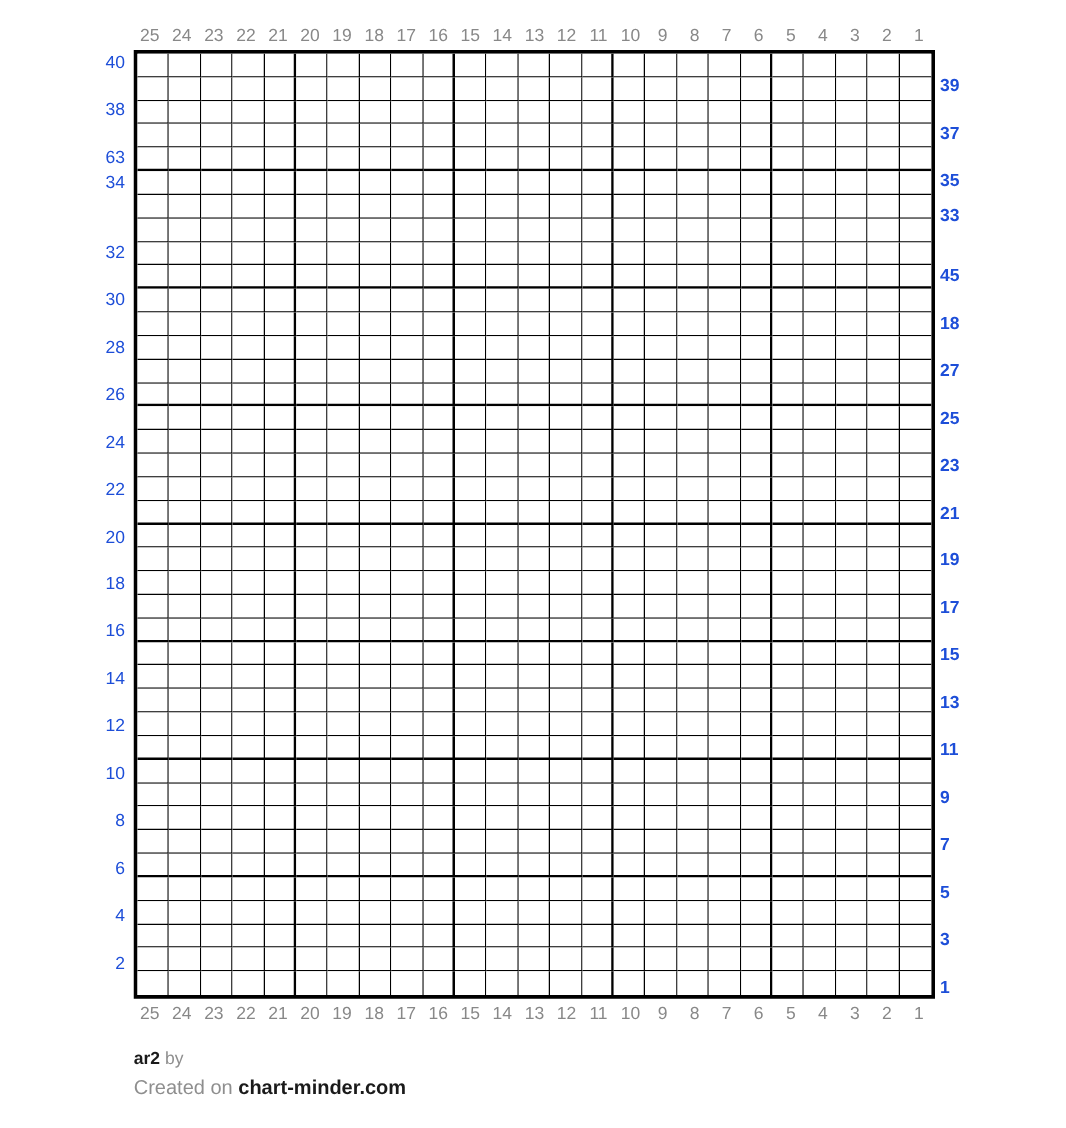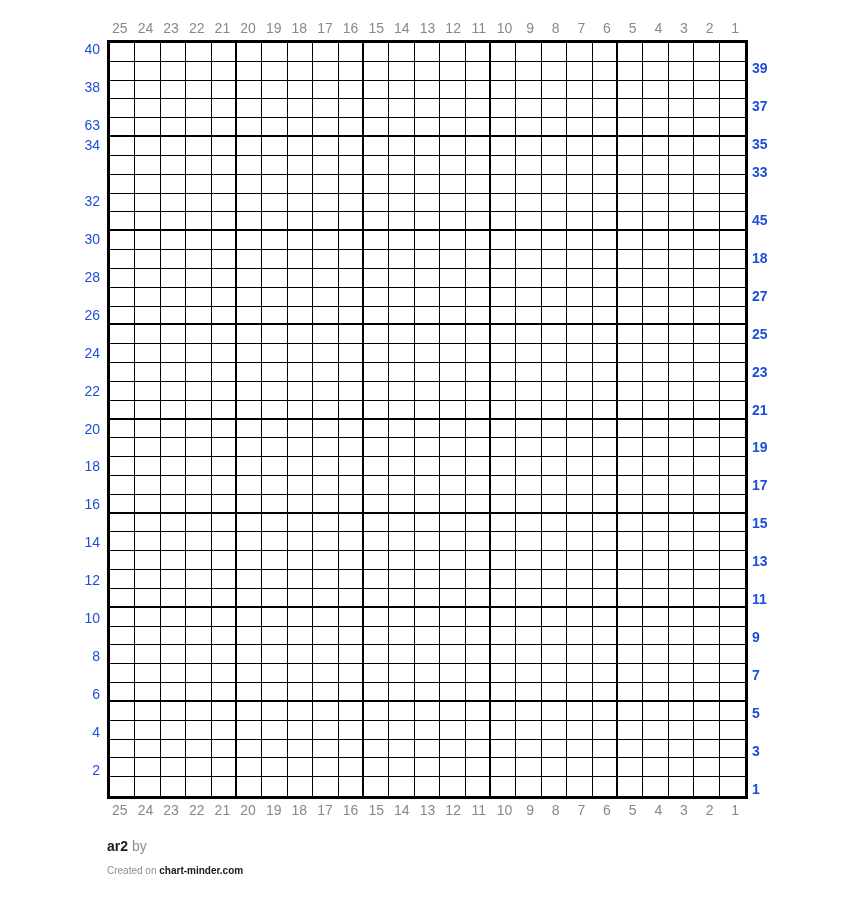--- a/index.html
+++ b/index.html
@@ -61,21 +61,21 @@
   .row-labels.left { left: 0; width: 102px; }
   .row-labels.right { left: 752px; width: 60px; }
   .row-label {
     position: absolute;
     width: 100%;
     box-sizing: border-box;
   }
   .row-labels.left .row-label { text-align: right; padding-right: 2px; }
   .row-labels.right .row-label { text-align: left; font-weight: bold; }
   .title-line { top: 838px; position: absolute; left: 107px; font-size: 14px; line-height: 17px; }
-  .credit-line { top: 863px; position: absolute; left: 107px; font-size: 10px; line-height: 16px; }
+  .credit-line { top: 863px; position: absolute; left: 107px; font-size: 16px; line-height: 16px; }
   .title { font-weight: bold; color: #1a1a1a; }
   .byline { color: #8e8e8e; }
   .credit-prefix { color: #8e8e8e; }
   .site { font-weight: bold; color: #1a1a1a; text-decoration: none; }
 </style>
 </head>
 <body>
 
 <div class="page">
 

